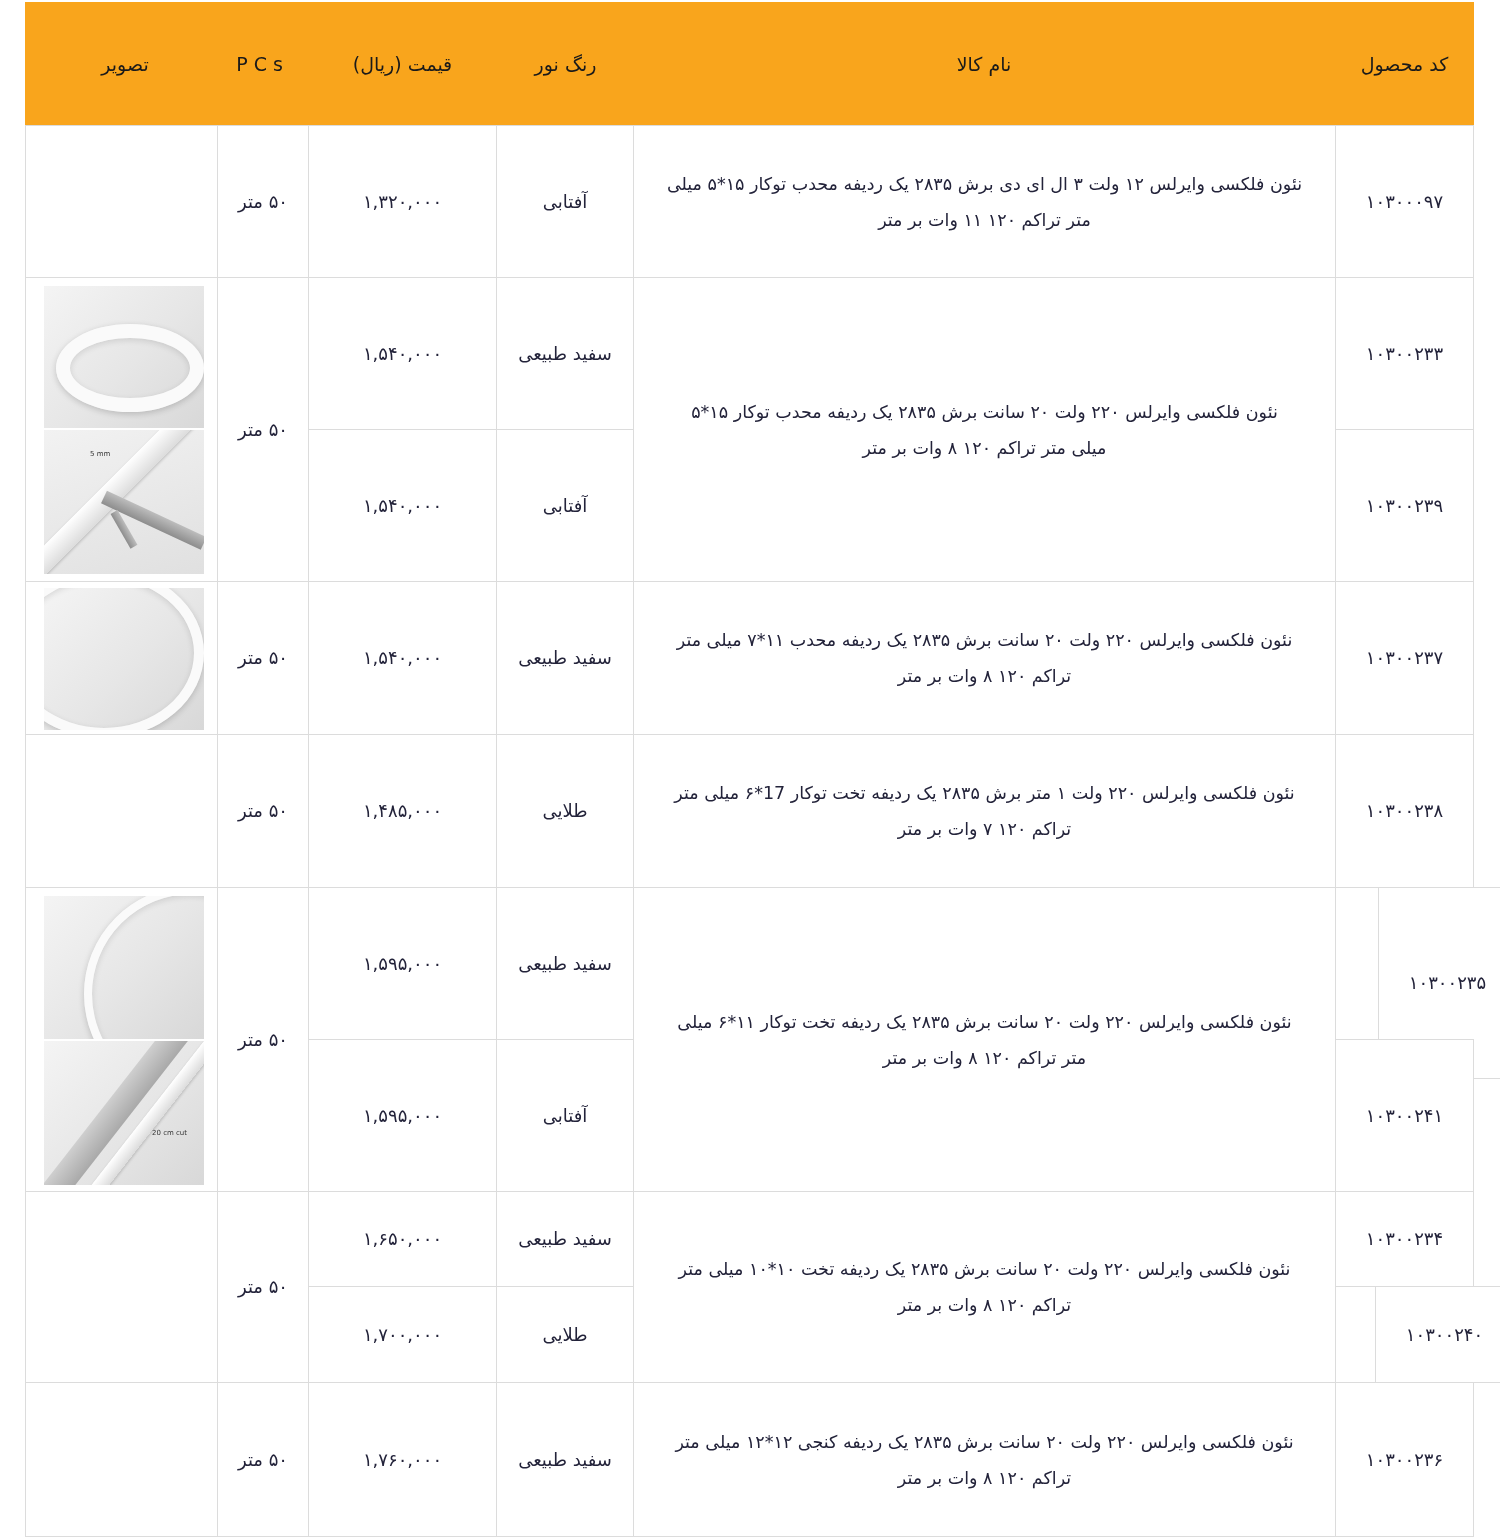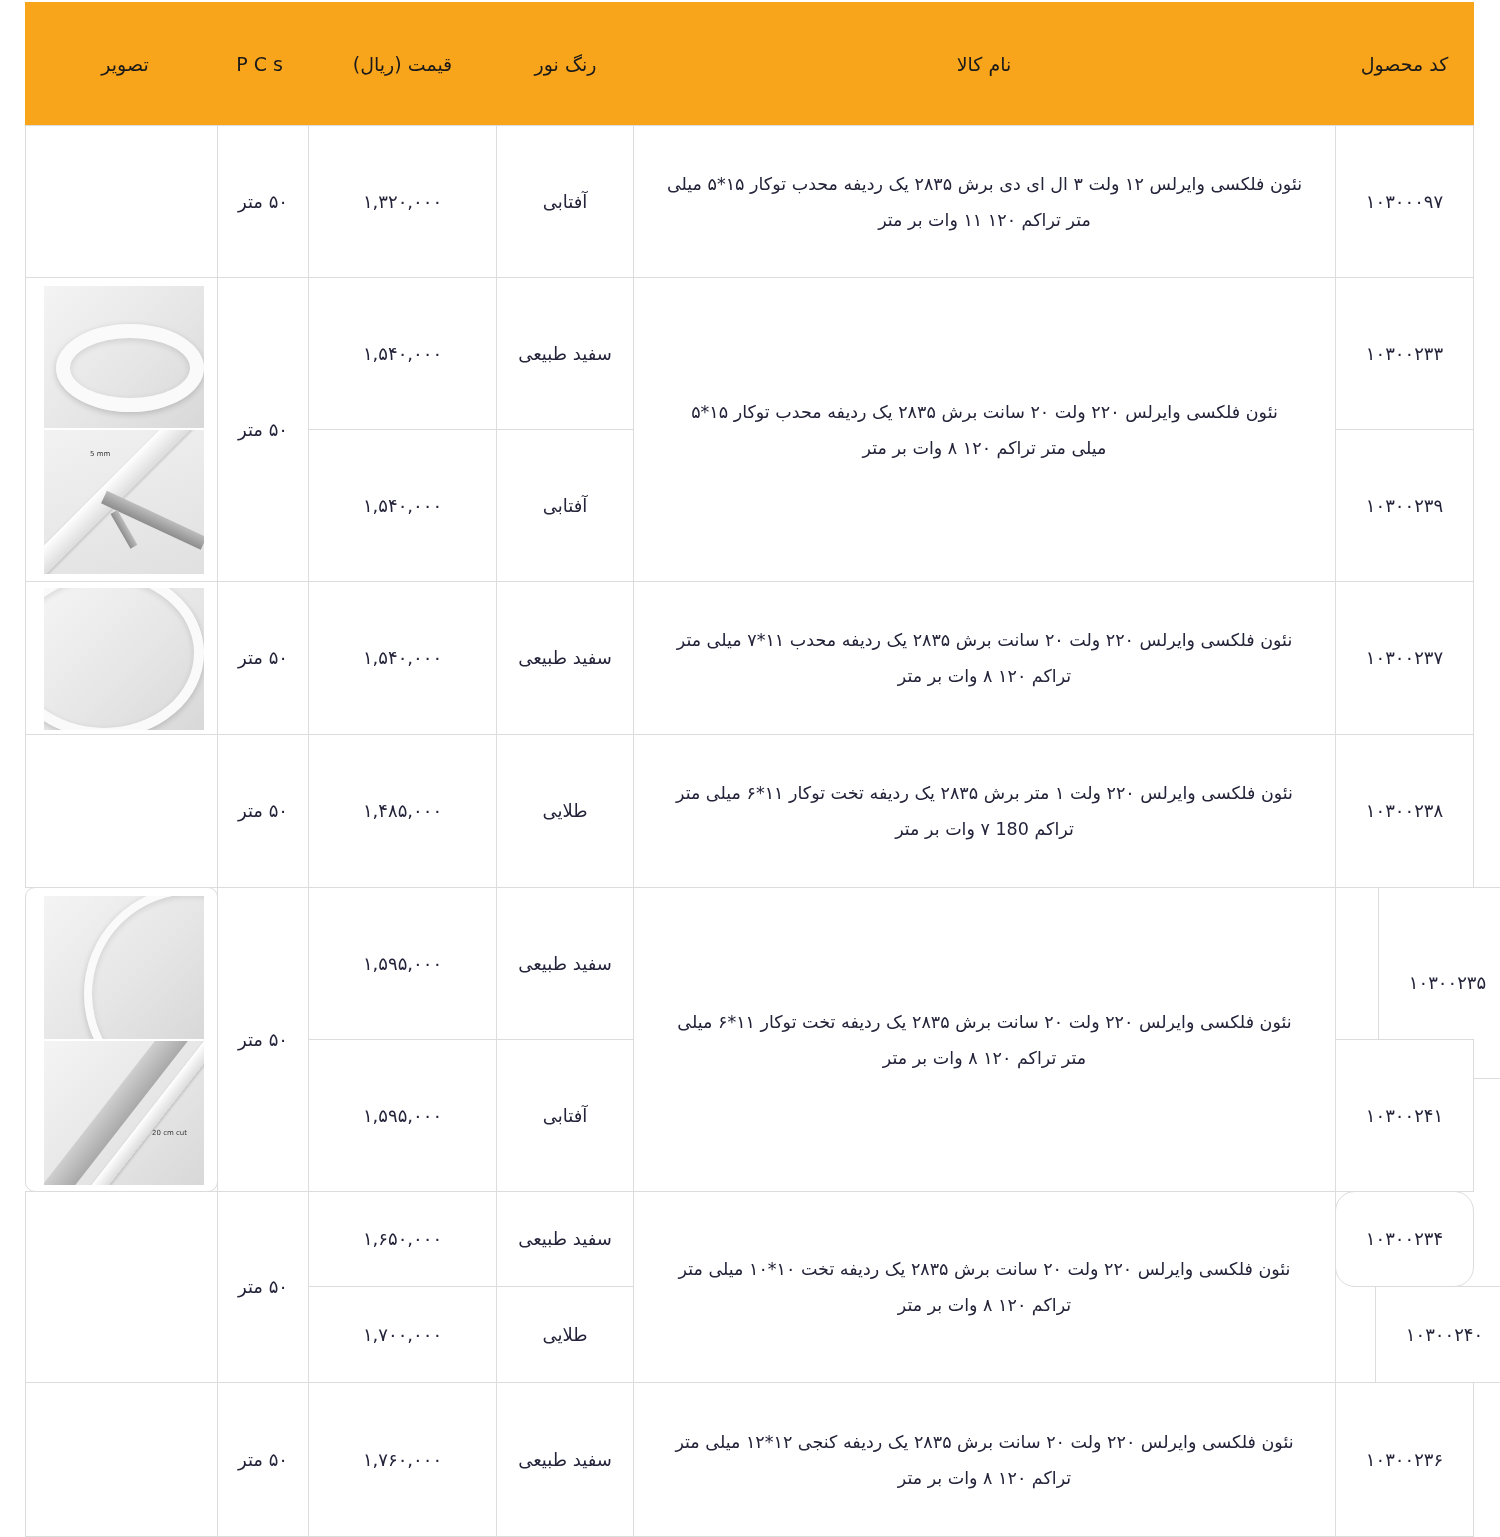--- a/index.html
+++ b/index.html
@@ -101,50 +101,50 @@
     <div class="cell" style="left:192px;top:579px;width:92px;height:154px;" dir="rtl">۵۰ متر</div>
     <div class="img-wrap" style="left:0;top:579px;width:193px;height:154px;">
       <div class="photo" style="left:18px;top:6px;width:160px;height:142px;">
         <div class="ring" style="left:-40px;top:-20px;width:180px;height:150px;border-width:10px;"></div>
       </div>
     </div>
   </div>
 
   <div>
     <div class="cell code" style="left:1310px;top:732px;width:139px;height:154px;" dir="rtl">۱۰۳۰۰۲۳۸</div>
-    <div class="cell name" style="left: 608px; top: 732px; width: 703px; height: 154px; padding: 0px 40px;" dir="rtl">نئون فلکسی وایرلس ۲۲۰ ولت ۱ متر برش ۲۸۳۵ یک ردیفه تخت توکار ۱۱*۶ میلی متر تراکم 180  ۷ وات بر متر</div>
+    <div class="cell name" style="left: 608px; top: 732px; width: 703px; height: 154px; padding: 0px 40px;" dir="rtl">نئون فلکسی وایرلس ۲۲۰ ولت ۱ متر برش ۲۸۳۵ یک ردیفه تخت توکار 17*۶ میلی متر تراکم ۱۲۰  ۷ وات بر متر</div>
     <div class="cell" style="left:471px;top:732px;width:138px;height:154px;" dir="rtl">طلایی</div>
     <div class="cell price" style="left:283px;top:732px;width:189px;height:154px;" dir="rtl">۱,۴۸۵,۰۰۰</div>
     <div class="cell" style="left:192px;top:732px;width:92px;height:154px;" dir="rtl">۵۰ متر</div>
     <div class="cell" style="left:0;top:732px;width:193px;height:154px;" dir="rtl"></div>
   </div>
 
   <div>
     <div class="cell code" style="left:1310px;top:885px;width:139px;height:192px;margin-left:43px;" dir="rtl">۱۰۳۰۰۲۳۵</div>
     <div class="cell code" style="left:1310px;top:1037px;width:139px;height:153px;" dir="rtl">۱۰۳۰۰۲۴۱</div>
     <div class="cell name" style="left: 608px; top: 885px; width: 703px; height: 305px; padding: 0px 40px;" dir="rtl">نئون فلکسی وایرلس ۲۲۰ ولت ۲۰ سانت برش ۲۸۳۵ یک ردیفه تخت توکار ۱۱*۶ میلی متر تراکم ۱۲۰  ۸ وات بر متر</div>
     <div class="cell" style="left:471px;top:885px;width:138px;height:153px;" dir="rtl">سفید طبیعی</div>
     <div class="cell" style="left:471px;top:1037px;width:138px;height:153px;" dir="rtl">آفتابی</div>
     <div class="cell price" style="left:283px;top:885px;width:189px;height:153px;" dir="rtl">۱,۵۹۵,۰۰۰</div>
     <div class="cell price" style="left:283px;top:1037px;width:189px;height:153px;" dir="rtl">۱,۵۹۵,۰۰۰</div>
     <div class="cell" style="left:192px;top:885px;width:92px;height:305px;" dir="rtl">۵۰ متر</div>
-    <div class="img-wrap" style="left:0;top:885px;width:193px;height:305px;border-radius:10px;">
+    <div class="img-wrap" style="left:0;top:885px;width:193px;height:305px;">
       <div class="photo" style="left:18px;top:8px;width:160px;height:143px;">
         <div class="ring" style="left:40px;top:-10px;width:200px;height:200px;border-width:8px;"></div>
       </div>
       <div class="photo" style="left:18px;top:153px;width:160px;height:144px;">
         <div class="ruler" style="left:0px;top:150px;width:230px;transform:rotate(-52deg);"></div>
         <div class="rod" style="left:40px;top:158px;width:220px;height:14px;transform:rotate(-52deg);"></div>
         <span class="tiny" style="left:108px;top:88px;">20 cm cut</span>
       </div>
     </div>
   </div>
 
   <div>
-    <div class="cell code" style="left:1310px;top:1189px;width:139px;height:96px;border-radius:20px;" dir="rtl">۱۰۳۰۰۲۳۴</div>
+    <div class="cell code" style="left:1310px;top:1189px;width:139px;height:96px;" dir="rtl">۱۰۳۰۰۲۳۴</div>
     <div class="cell code" style="left:1310px;top:1284px;width:139px;height:97px;margin-left:40px;" dir="rtl">۱۰۳۰۰۲۴۰</div>
     <div class="cell name" style="left: 608px; top: 1189px; width: 703px; height: 192px; padding: 0px 40px;" dir="rtl">نئون فلکسی وایرلس ۲۲۰ ولت ۲۰ سانت برش ۲۸۳۵ یک ردیفه تخت ۱۰*۱۰ میلی متر تراکم ۱۲۰  ۸ وات بر متر</div>
     <div class="cell" style="left:471px;top:1189px;width:138px;height:96px;" dir="rtl">سفید طبیعی</div>
     <div class="cell" style="left:471px;top:1284px;width:138px;height:97px;" dir="rtl">طلایی</div>
     <div class="cell price" style="left:283px;top:1189px;width:189px;height:96px;text-align:right;" dir="rtl">۱,۶۵۰,۰۰۰</div>
     <div class="cell price" style="left:283px;top:1284px;width:189px;height:97px;" dir="rtl">۱,۷۰۰,۰۰۰</div>
     <div class="cell" style="left:192px;top:1189px;width:92px;height:192px;" dir="rtl">۵۰ متر</div>
     <div class="cell" style="left:0;top:1189px;width:193px;height:192px;" dir="rtl"></div>
   </div>
 

